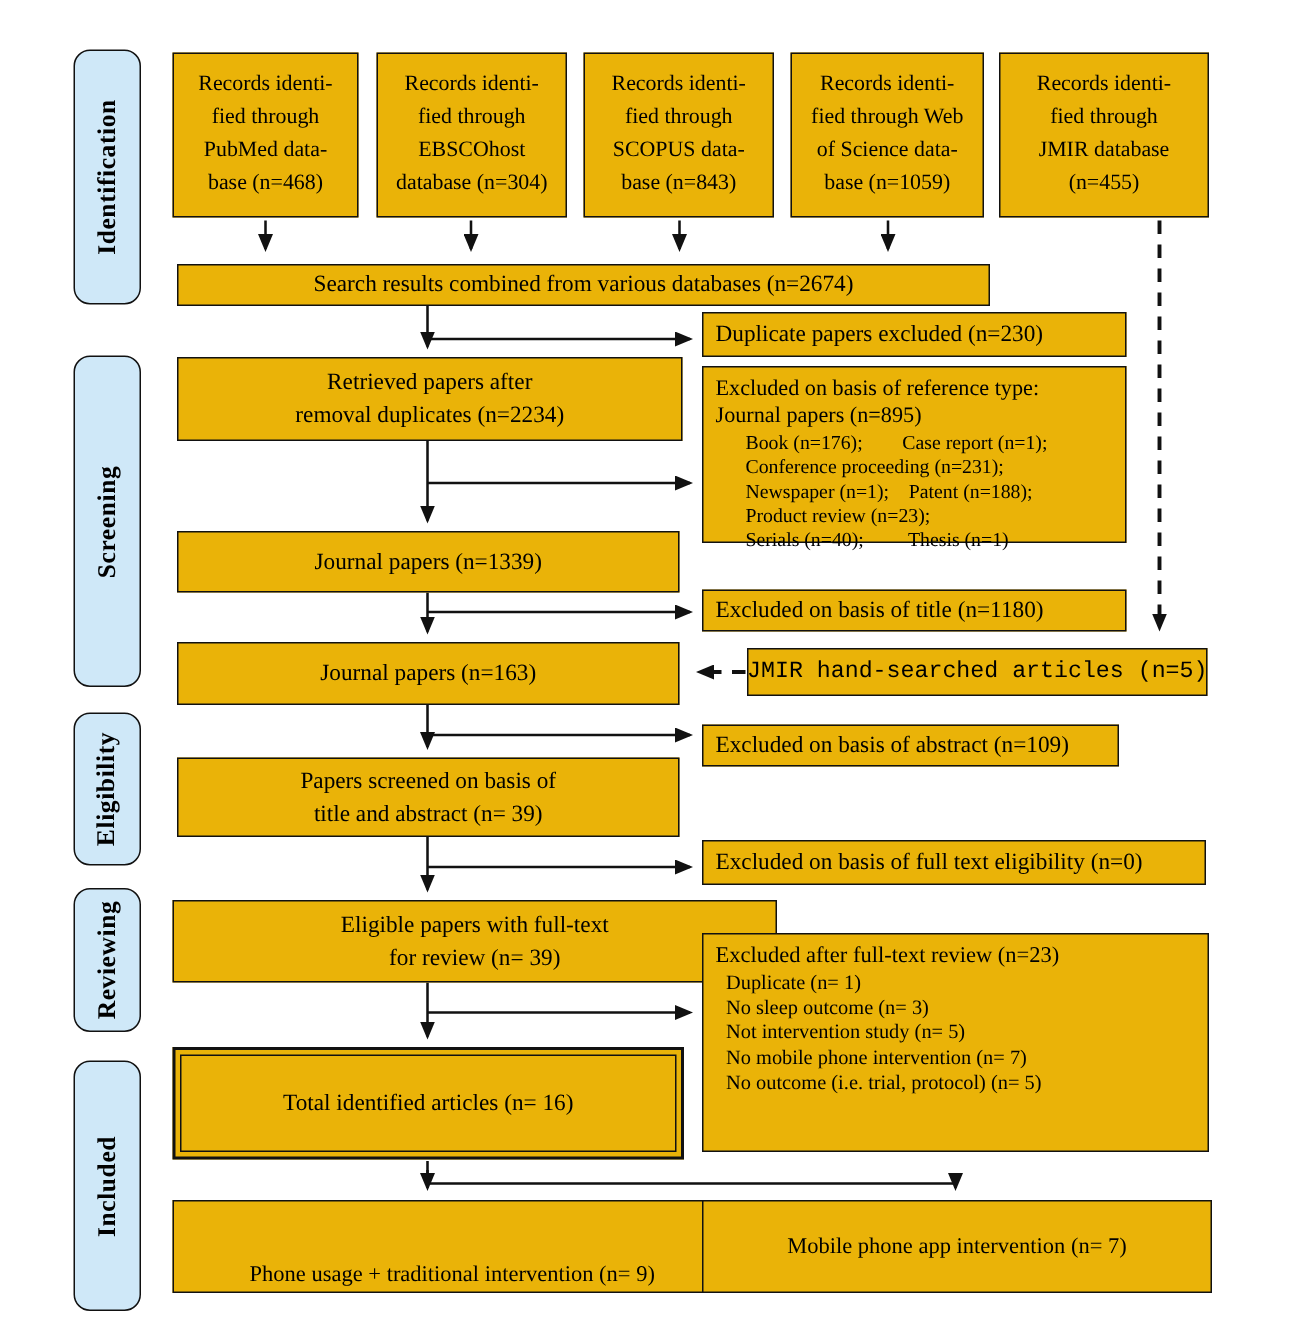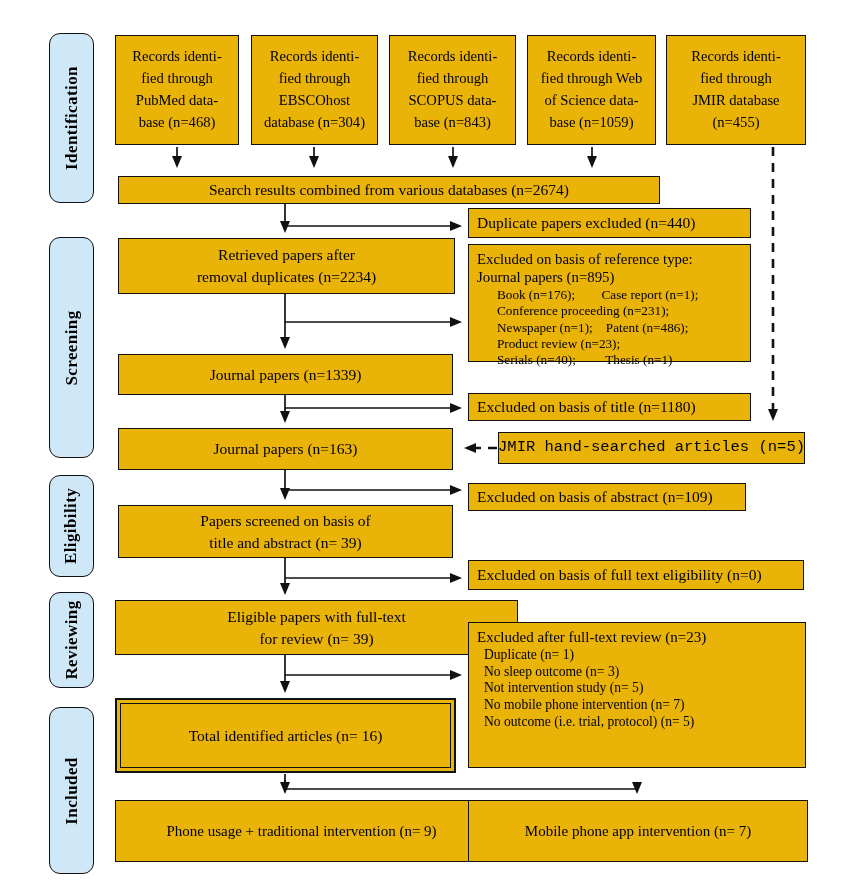--- a/index.html
+++ b/index.html
@@ -156,37 +156,37 @@
     <div class="ln">Eligible papers with full-text</div>
     <div class="ln">for review (n= 39)</div>
   </div>
 
   <div class="box totalbox" style="left:115px;top:698px;width:341px;height:75px;">
     <div class="inner">
       <div class="ln">Total identified articles (n= 16)</div>
     </div>
   </div>
 
-  <div class="box" style="left:115px;top:800px;width:373px;height:62px;font-size:15px;">
+  <div class="box" style="left:115px;top:800px;width:373px;height:62px;font-size:15px;justify-content:flex-end;">
     <div class="ln">Phone usage + traditional intervention (n= 9)</div>
   </div>
   <div class="box" style="left:468px;top:800px;width:340px;height:62px;font-size:15px;">
     <div class="ln">Mobile phone app intervention (n= 7)</div>
   </div>
 
   <div class="box alignleft" style="left:468px;top:208px;width:283px;height:30px;">
-    <div class="ln">Duplicate papers excluded (n=440)</div>
+    <div class="ln">Duplicate papers excluded (n=230)</div>
   </div>
 
   <div class="box listbox" style="left:468px;top:244px;width:283px;height:118px;">
     <div class="head">Excluded on basis of reference type:</div>
     <div class="head">Journal papers (n=895)</div>
     <div class="item">Book (n=176);        Case report (n=1);</div>
     <div class="item">Conference proceeding (n=231);</div>
-    <div class="item">Newspaper (n=1);    Patent (n=486);</div>
+    <div class="item">Newspaper (n=1);    Patent (n=188);</div>
     <div class="item">Product review (n=23);</div>
     <div class="item">Serials (n=40);         Thesis (n=1)</div>
   </div>
 
   <div class="box alignleft" style="left:468px;top:393px;width:283px;height:28px;">
     <div class="ln">Excluded on basis of title (n=1180)</div>
   </div>
 
   <div class="box" style="left:498px;top:432px;width:307px;height:32px;font-family:Liberation Mono, monospace;">
     <div class="ln">JMIR hand-searched articles (n=5)</div>

